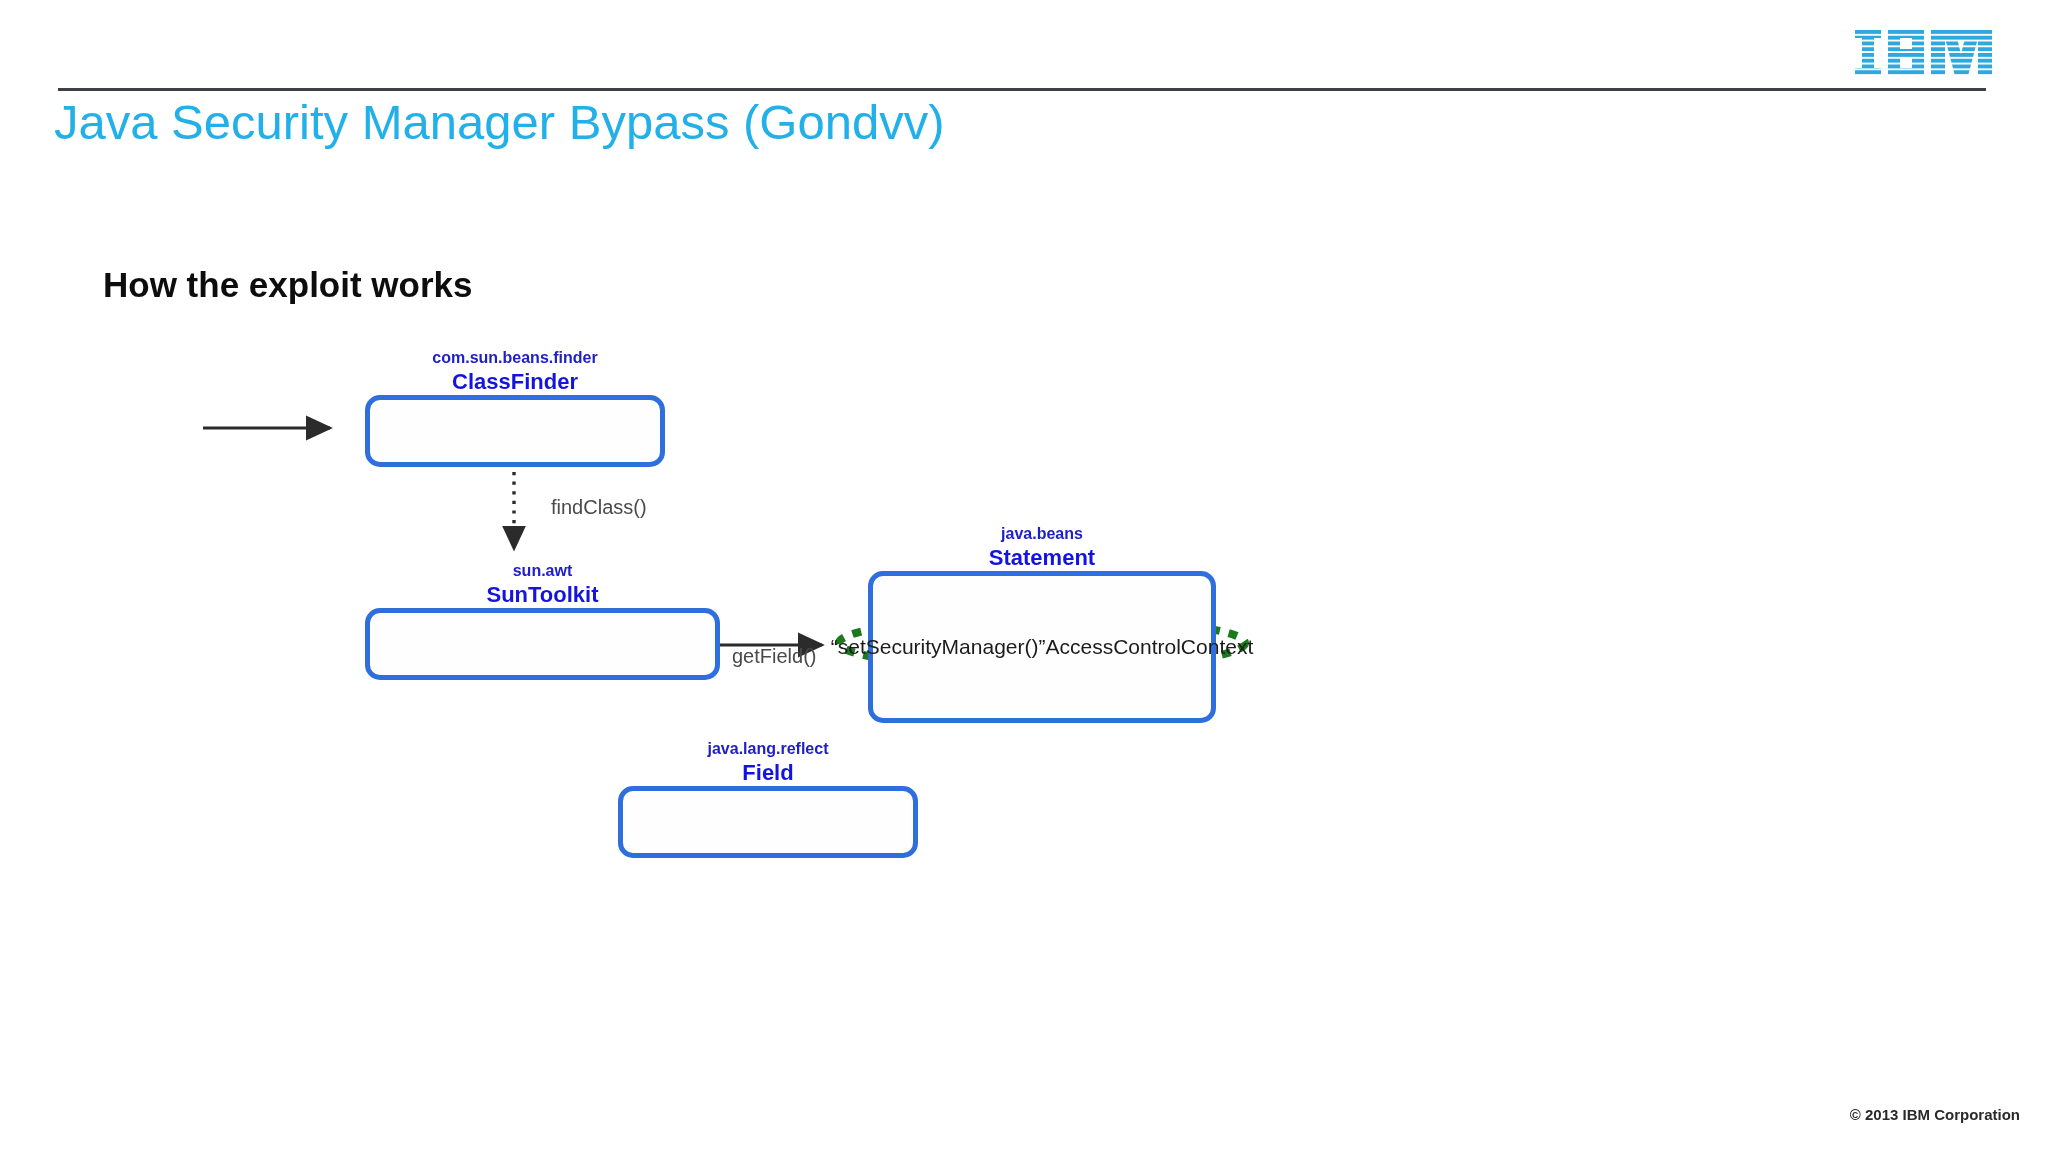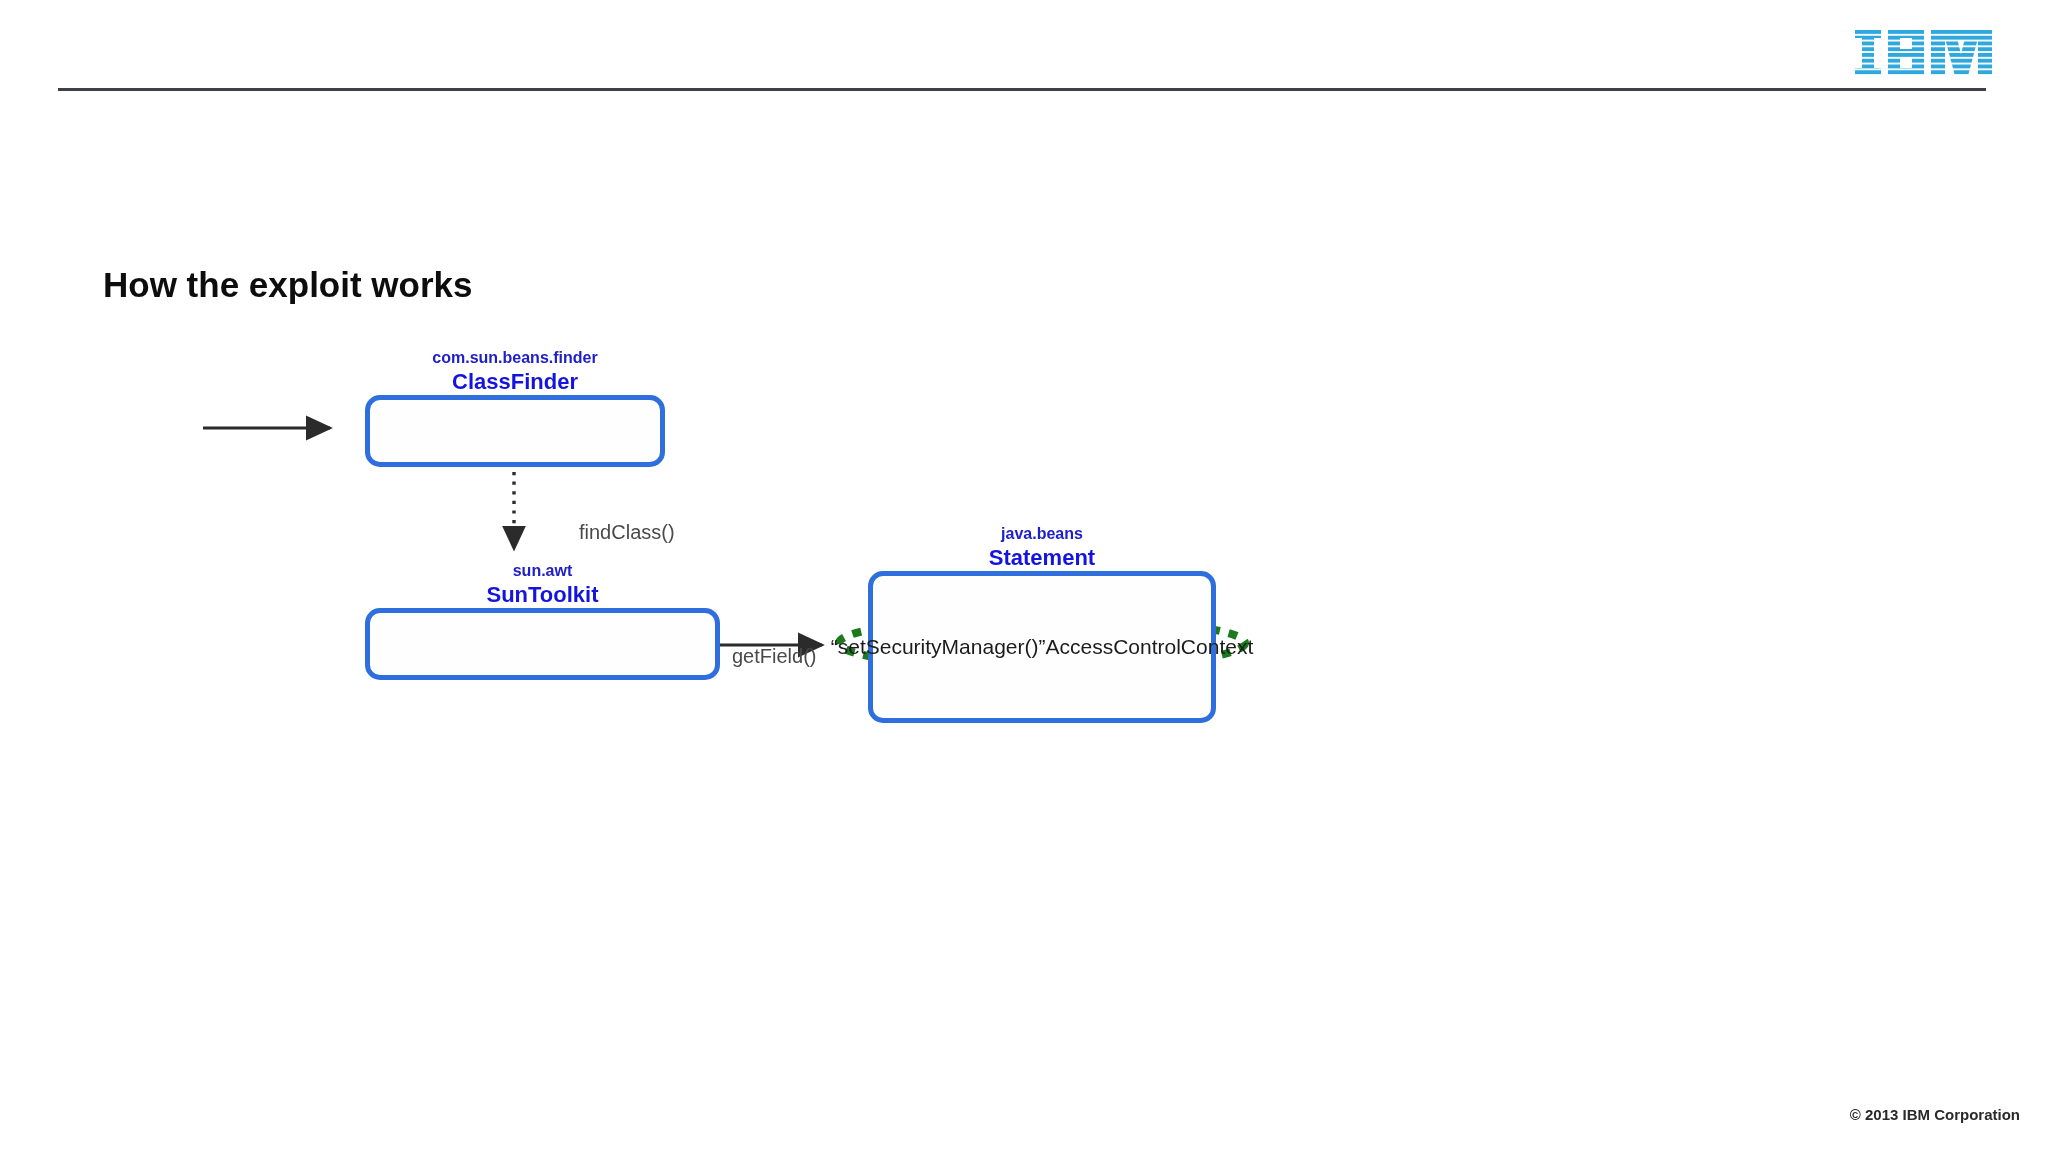--- a/index.html
+++ b/index.html
@@ -184,20 +184,21 @@
         </pattern>
       </defs>
       <g clip-path="url(#ibmclip)">
         <rect x="0" y="0" width="137" height="46" fill="url(#ibmstripes)"></rect>
       </g>
     </svg>
   </div>
 
   <div id="header-rule"></div>
 
+  <div id="slide-title">Java Security Manager Bypass (Gondvv)</div>
 
   <div id="section-heading">How the exploit works</div>
 
   <div id="diagram">
 
     <svg class="overlay">
       <defs>
         <marker id="arrowSolid" markerWidth="9" markerHeight="9" refX="7.5" refY="4.5" orient="auto" markerUnits="strokeWidth">
           <path d="M0,0.6 L8.4,4.5 L0,8.4 z" fill="#2b2b2b"></path>
         </marker>
@@ -208,21 +209,21 @@
 
       <line x1="203" y1="428" x2="330" y2="428" stroke="#2b2b2b" stroke-width="3.2" marker-end="url(#arrowSolid)"></line>
 
       <line x1="514" y1="472" x2="514" y2="548" stroke="#2b2b2b" stroke-width="3.4" stroke-dasharray="3.2 6.4" stroke-linecap="butt" marker-end="url(#arrowDot)"></line>
 
       <line x1="692" y1="645" x2="822" y2="645" stroke="#2b2b2b" stroke-width="3.2" marker-end="url(#arrowSolid)"></line>
 
       <ellipse cx="1042" cy="643" rx="203" ry="25" fill="none" stroke="#1b7a1b" stroke-width="8" stroke-dasharray="9 9" stroke-linecap="butt"></ellipse>
     </svg>
 
-    <div class="edge-label" style="left:551px; top:521px;margin-left:28px;">findClass()</div>
+    <div class="edge-label" style="left:551px; top:496px;">findClass()</div>
     <div class="edge-label" style="left:732px; top:610px;margin-top:35px;">getField()</div>
 
     <div class="uml-node" style="left:365px; top:395px; width:300px; height:72px;">
       <div class="uml-pkg">com.sun.beans.finder</div>
       <div class="uml-cls">ClassFinder</div>
       <div class="uml-box"></div>
     </div>
 
     <div class="uml-node" style="left:365px; top:608px; width:355px; height:72px;">
       <div class="uml-pkg">sun.awt</div>
@@ -233,18 +234,23 @@
     <div class="uml-node" style="left:868px; top:528px; width:348px; height:152px;margin-top:43px;">
       <div class="uml-pkg">java.beans</div>
       <div class="uml-cls">Statement</div>
       <div class="uml-box"></div>
       <div class="uml-body">
         <div class="uml-line">“setSecurityManager()”</div>
         <div class="uml-line">AccessControlContext</div>
       </div>
     </div>
 
+    <div class="uml-node" style="left:618px; top:786px; width:300px; height:72px;">
+      <div class="uml-pkg">java.lang.reflect</div>
+      <div class="uml-cls">Field</div>
+      <div class="uml-box"></div>
+    </div>
 
   </div>
 
   <div id="footer-copyright">© 2013 IBM Corporation</div>
 
 </div>
 
 </body></html>

